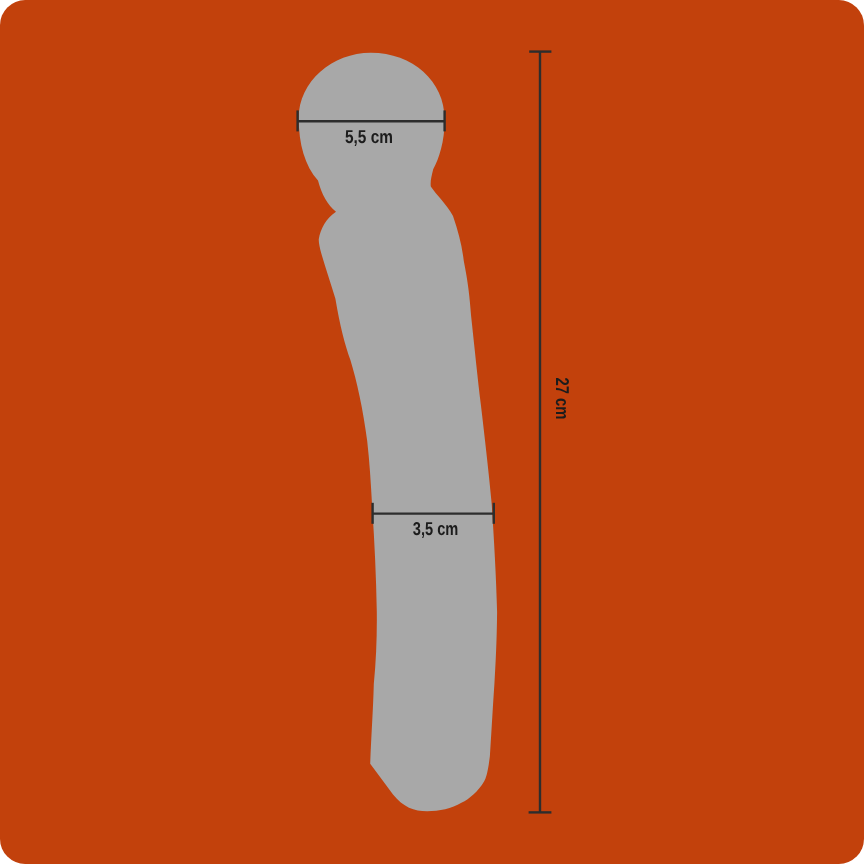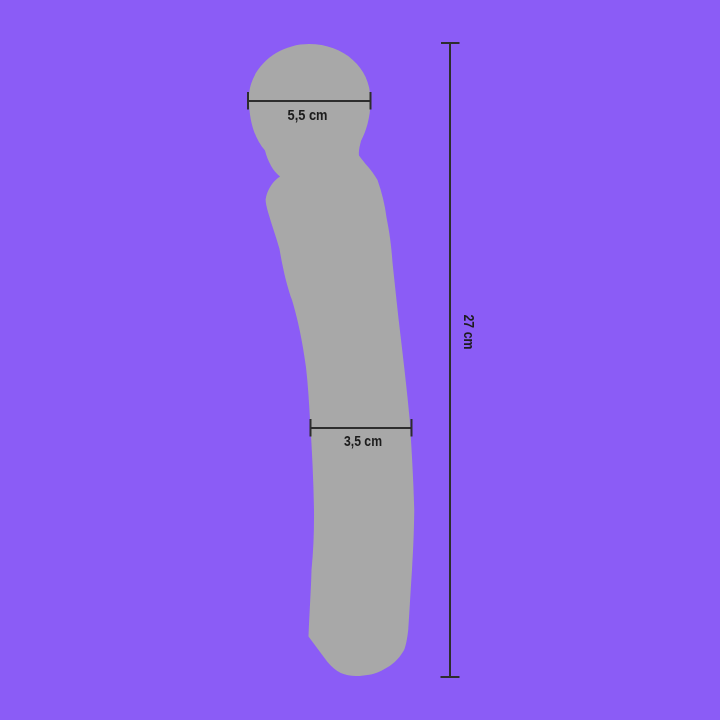--- a/index.html
+++ b/index.html
@@ -1,17 +1,17 @@
 <!DOCTYPE html>
 <html><head>
 <meta charset="utf-8">
 <style>
   html,body{margin:0;padding:0;background:#ffffff;}
-  .stage{position:relative;width:720px;height:720px;background:#8b5cf6;overflow:hidden;
-         font-family:"Liberation Sans", sans-serif;}
+  .stage{position:relative;width:720px;height:720px;background:#c2410c;overflow:hidden;
+         font-family:"Liberation Sans", sans-serif;border-radius:21px;}
 </style>
 </head>
 <body>
 <div class="stage">
 
 <svg width="720" height="720" viewBox="0 0 720 720" xmlns="http://www.w3.org/2000/svg">
 
   <path fill="#a8a8a8" d="
     M 309 44
     C 344 44 370.5 68 370.5 99

